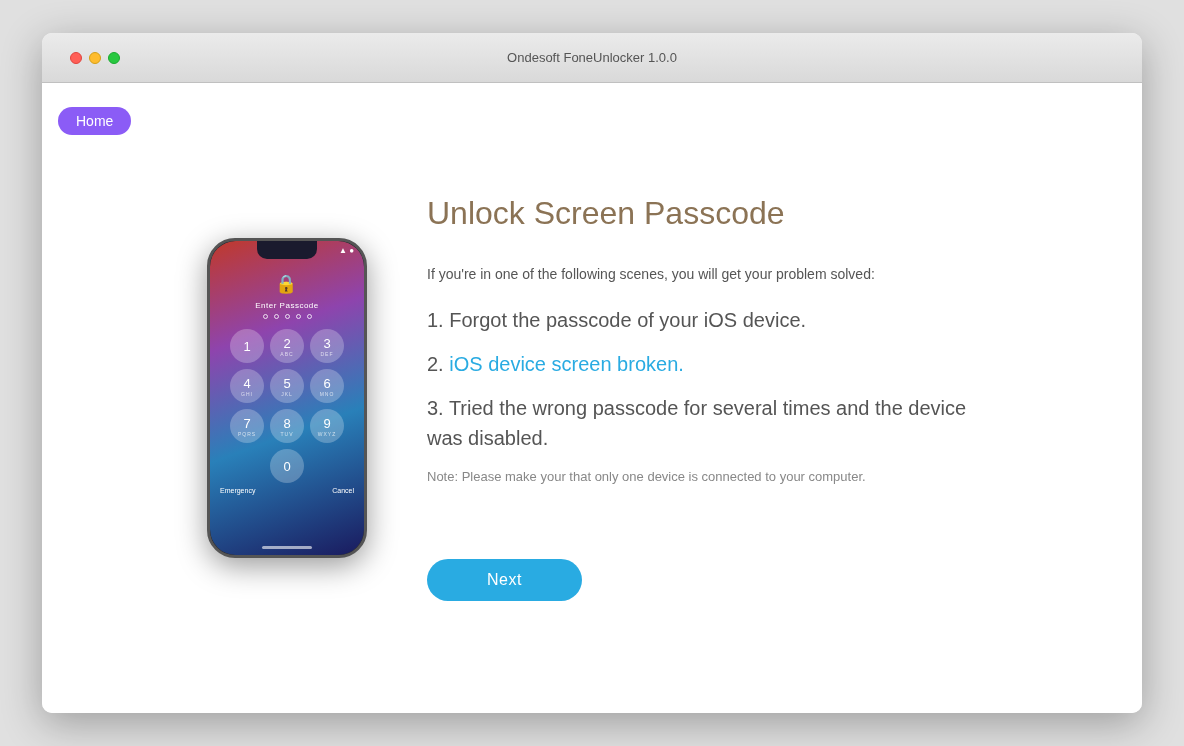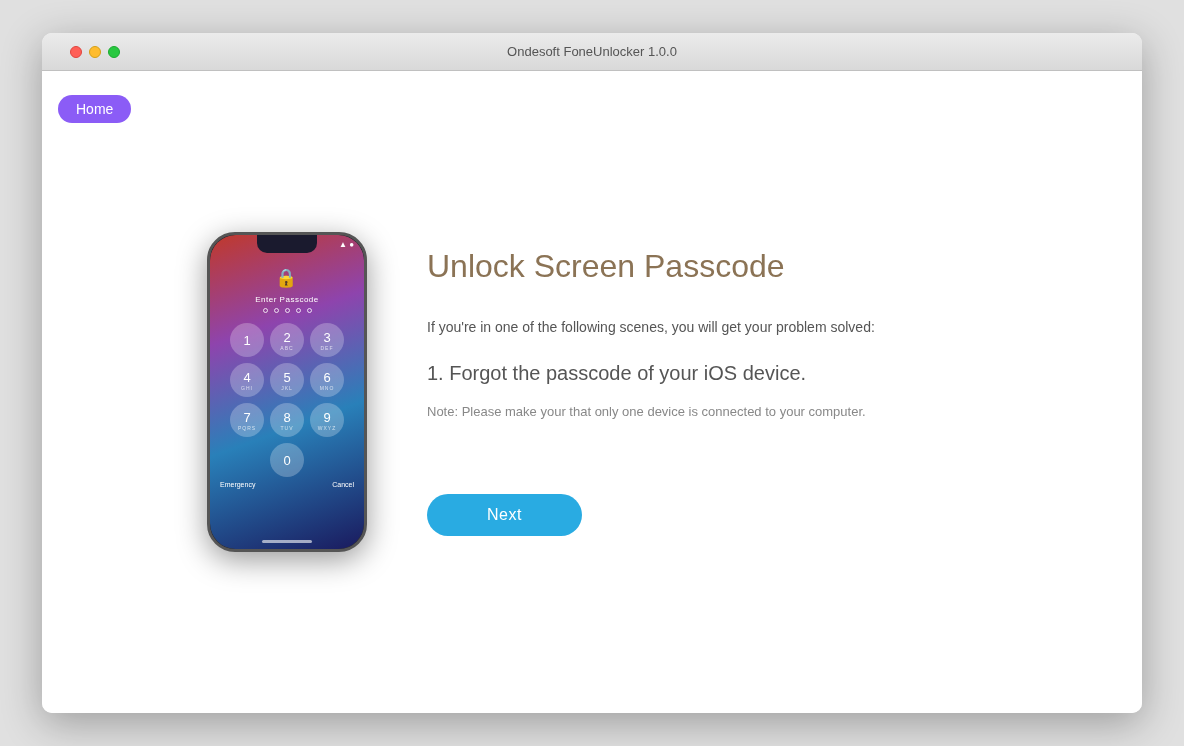--- a/index.html
+++ b/index.html
@@ -20,21 +20,21 @@
       background: #f5f5f5;
       border-radius: 10px;
       box-shadow: 0 10px 40px rgba(0,0,0,0.3);
       overflow: hidden;
       display: flex;
       flex-direction: column;
     }
 
     .titlebar {
       background: linear-gradient(to bottom, #ebebeb, #d9d9d9);
-      height: 38px;
+      height: 50px;
       display: flex;
       align-items: center;
       padding: 0 28px;
       border-bottom: 1px solid #c0c0c0;
       position: relative;
       flex-shrink: 0;
     }
 
     .traffic-lights {
       display: flex;
@@ -370,21 +370,28 @@
         </div>
       </div>
 
       <div class="info-panel">
         <h1 class="info-title">Unlock Screen Passcode</h1>
 
         <p class="info-subtitle">If you're in one of the following scenes, you will get your problem solved:</p>
 
         <p class="info-item">1. Forgot the passcode of your iOS device.</p>
 
-
+        <p class="info-item">
+          <span>2. </span><span class="highlight">iOS device screen broken.</span>
+        </p>
+
+        <p class="info-item">
+          <span>3. Tried the wrong passcode for several times and the device</span><br>
+          <span>was disabled.</span>
+        </p>
 
         <p class="info-note">Note: Please make your that only one device is connected to your computer.</p>
 
         <button class="next-btn">Next</button>
       </div>
 
     </div>
   </div>
 </div>
 

